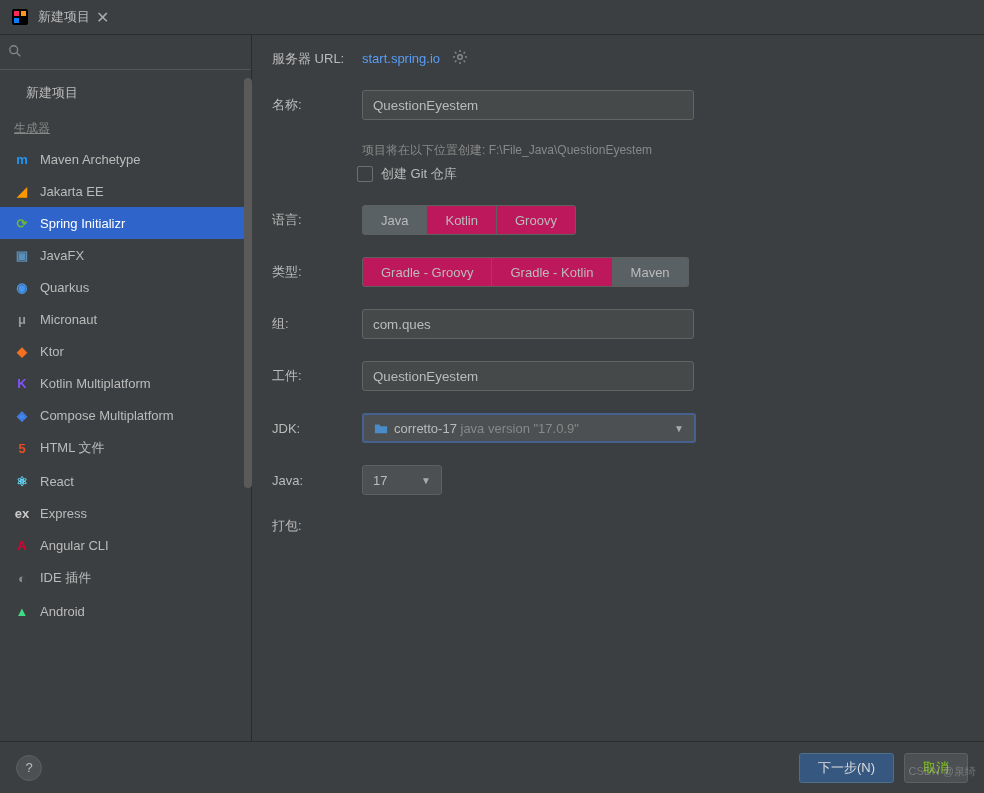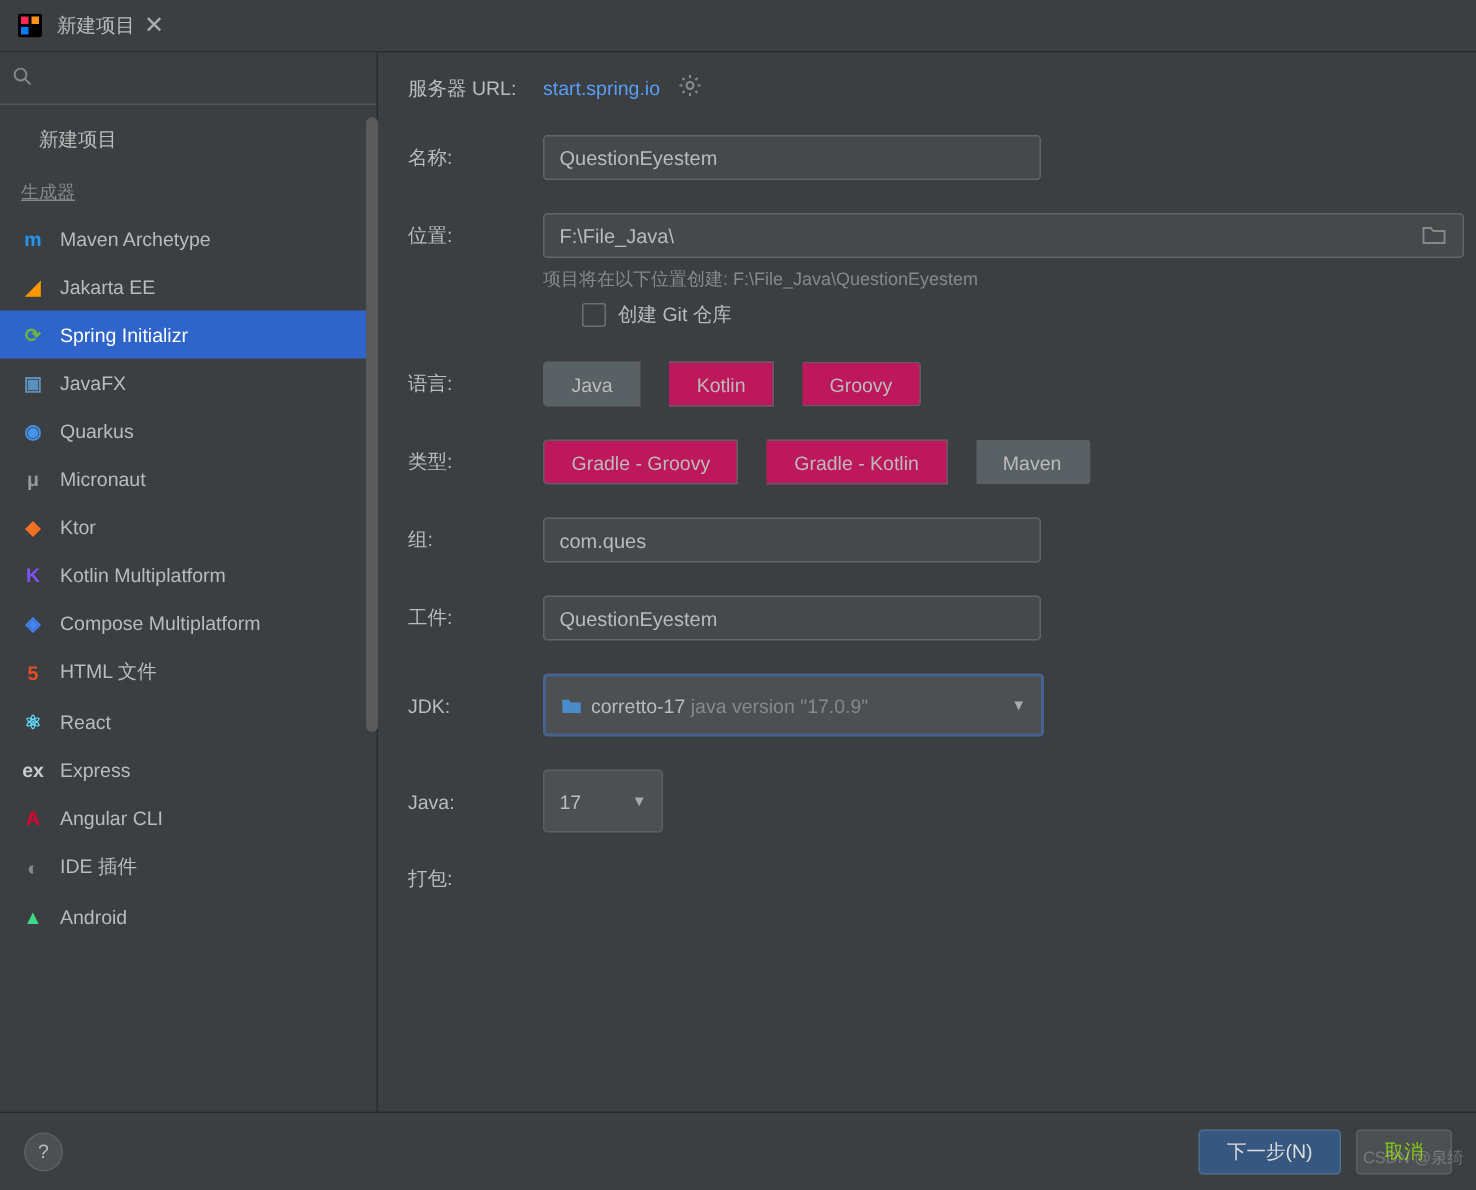--- a/index.html
+++ b/index.html
@@ -20,29 +20,29 @@
     .sidebar-section { padding: 10px 14px 6px; color: #888; font-size: 12px; text-decoration: underline; }
     .content { flex: 1; padding: 14px 20px; overflow-y: auto; }
     .row { display: flex; align-items: center; margin-bottom: 22px; }
     .row .lbl { width: 90px; color: #bbb; flex-shrink: 0; }
     .text-input { background: #45494a; border: 1px solid #646464; color: #bbb; padding: 6px 10px; height: 30px; border-radius: 3px; }
     .text-input.w1 { width: 332px; }
     .text-input.wfull { flex: 1; }
     .hint { color: #888; font-size: 12px; margin-top: 6px; margin-left: 90px; }
     .link { color: #589df6; cursor: pointer; }
     .gear { color: #888; margin-left: 12px; cursor: pointer; }
-    .btn-group { display: flex; gap: 19px; }
+    .btn-group { display: flex; }
     .seg-btn { background: #be185d; border: 1px solid #5e6060; color: #bbb; padding: 6px 18px; cursor: pointer; height: 30px; display: flex; align-items: center; }
     .seg-btn + .seg-btn { border-left: none; }
     .seg-btn:first-child { border-radius: 3px 0 0 3px; }
     .seg-btn:last-child { border-radius: 0 3px 3px 0; }
     .seg-btn.active { background: #5a6164; }
-    .checkbox-row { display: flex; align-items: center; margin-left: 116px; margin-bottom: 22px; }
+    .checkbox-row { display: flex; align-items: center; margin-left: 85px; margin-bottom: 22px; }
     .checkbox { width: 16px; height: 16px; border: 1px solid #6e6e6e; border-radius: 2px; margin-right: 8px; cursor: pointer; }
-    .select { background: #4c5052; border: 2px solid #466190; color: #bbb; padding: 4px 10px; height: 42px; border-radius: 3px; display: flex; align-items: center; cursor: pointer; width: 334px; justify-content: space-between; }
+    .select { background: #4c5052; border: 2px solid #466190; color: #bbb; padding: 4px 10px; height: 30px; border-radius: 3px; display: flex; align-items: center; cursor: pointer; width: 334px; justify-content: space-between; }
     .select.small { width: 80px; border: 1px solid #5e6060; }
     .select .tri { color: #aaa; font-size: 10px; }
     .jdk-icon { width: 14px; height: 14px; margin-right: 6px; }
     .folder-icon { color: #888; cursor: pointer; margin-left: -28px; }
     .footer { height: 52px; border-top: 1px solid #2b2b2b; display: flex; align-items: center; padding: 0 16px; }
     .help-btn { width: 26px; height: 26px; border-radius: 50%; background: #4c5052; border: 1px solid #5e6060; color: #bbb; display: flex; align-items: center; justify-content: center; cursor: pointer; }
     .spacer { flex: 1; }
     .btn { height: 30px; padding: 0 18px; border-radius: 3px; border: 1px solid #5e6060; background: #4c5052; color: #84cc16; cursor: pointer; display: flex; align-items: center; margin-left: 10px; }
     .btn.primary { background: #365880; border-color: #4c708c; color: #ddd; }
     .dim { color: #888; }
@@ -151,29 +151,20 @@
           </svg>
       </span>
     </div>
 
     <div class="row">
       <span class="lbl">名称:</span>
       <input class="text-input w1" value="QuestionEyestem" style="">
     </div>
 
     <div style="margin-bottom:6px">
-      <div class="row" style="margin-bottom:0">
-        <span class="lbl">位置:</span>
-        <input class="text-input wfull" value="F:\File_Java\" style="">
-        <span class="folder-icon">
-          <svg width="16" height="14" viewBox="0 0 16 14">
-              <path d="M1 3h5l1.5 2H15v8H1z" stroke="#888" fill="none" stroke-width="1.3"></path>
-            </svg>
-        </span>
-      </div>
       <div class="hint">项目将在以下位置创建: F:\File_Java\QuestionEyestem</div>
     </div>
 
     <div class="checkbox-row">
       <div class="checkbox"></div>
       <span>创建 Git 仓库</span>
     </div>
 
     <div class="row">
       <span class="lbl">语言:</span>

